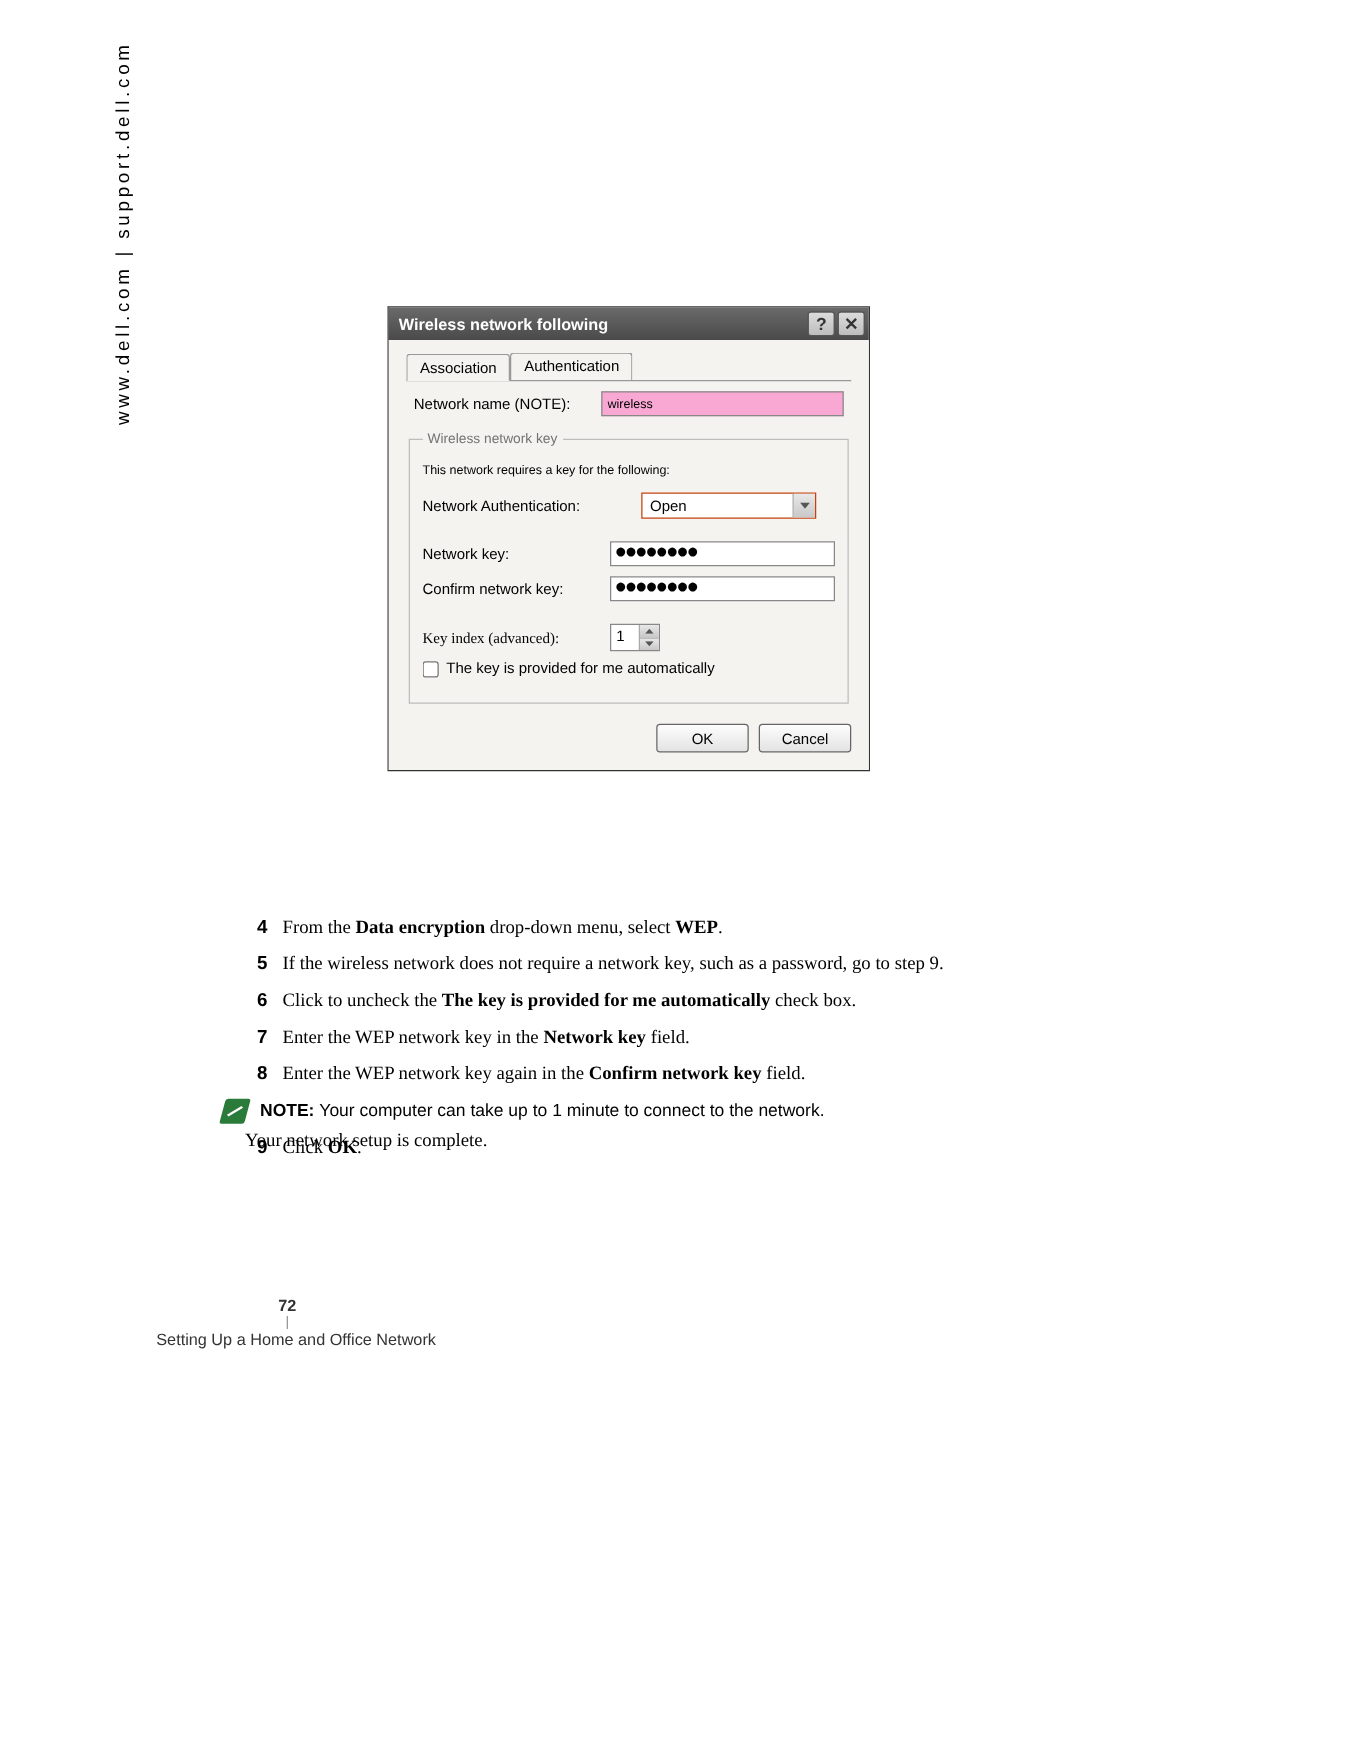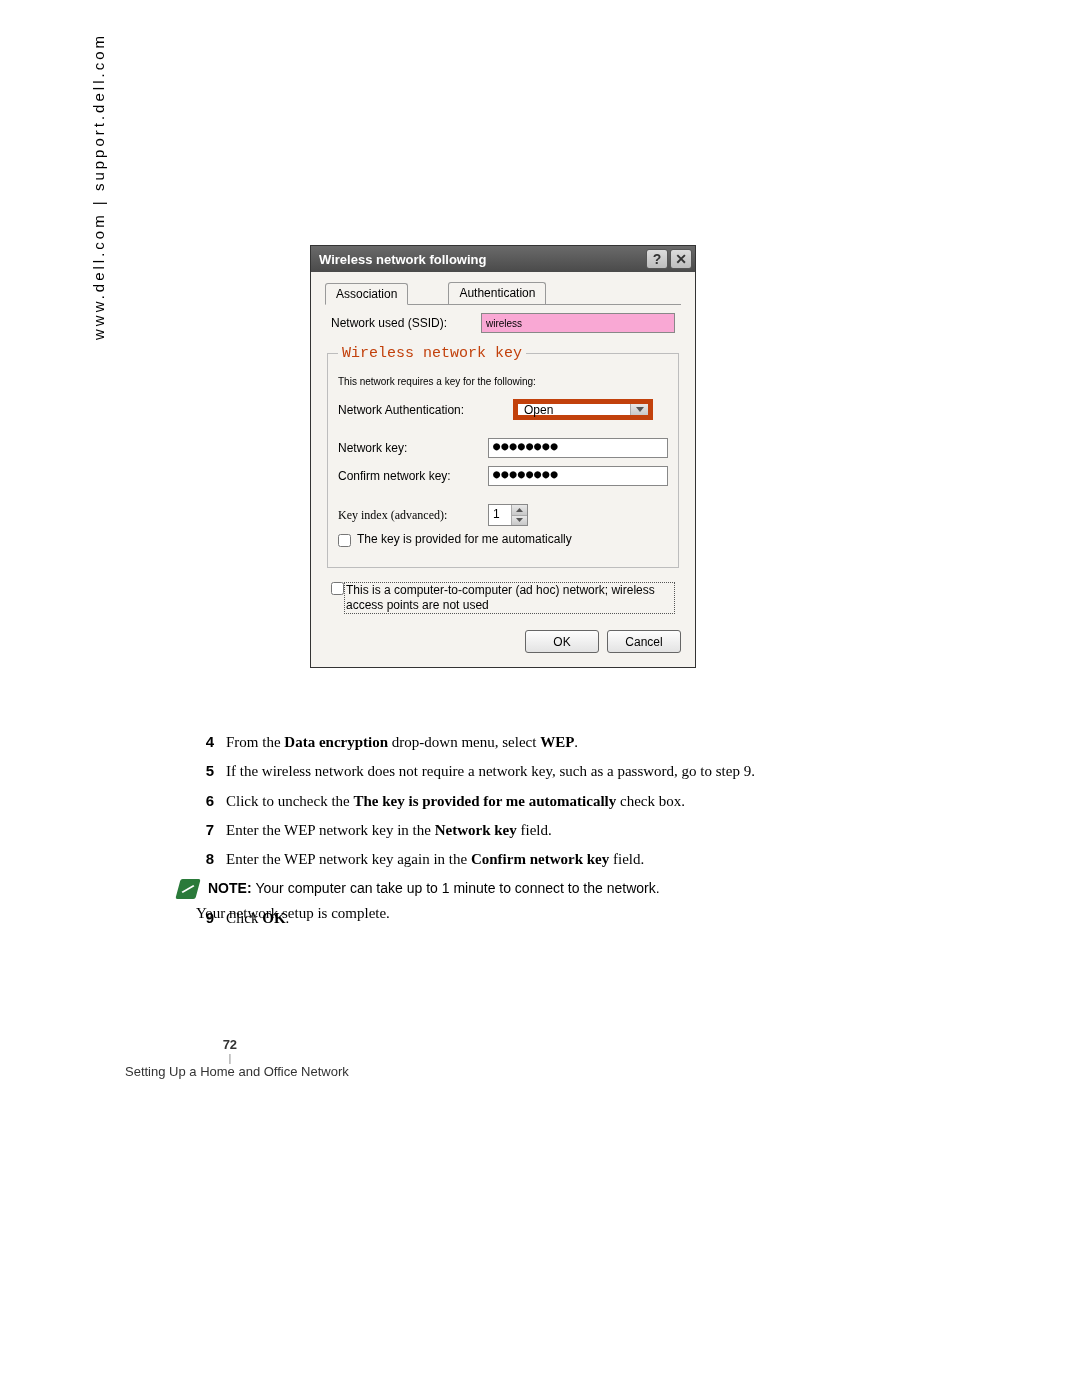--- a/index.html
+++ b/index.html
@@ -67,21 +67,20 @@
   .dialog-body {
     background: #f5f3ef;
     padding: 10px 14px 14px 14px;
   }
 
   
   .tabs {
     display: flex;
     border-bottom: 1px solid #999;
     margin-bottom: 6px;
-    gap: 40px;
   }
   .tab {
     padding: 3px 10px;
     border: 1px solid #999;
     border-bottom: none;
     border-top-left-radius: 3px;
     border-top-right-radius: 3px;
     background: #f5f3ef;
     font-size: 12px;
     margin-right: 0;
@@ -117,33 +116,32 @@
 
   
   fieldset.groupbox {
     border: 1px solid #bdbdbd;
     margin: 12px 2px 4px 2px;
     padding: 10px 10px 14px 10px;
     position: relative;
   }
   fieldset.groupbox legend {
     padding: 0 4px;
-    font-size: 15px;
-    color: #c2410c;
-    font-family: Liberation Mono, monospace;
+    font-size: 11px;
+    color: #737373;
   }
   .hint {
     margin: 4px 0 12px 0;
     font-size: 10px;
   }
 
   .select-wrap {
     display: flex;
     align-items: center;
-    border: 5px solid #c2410c;
+    border: 1px solid #c2410c;
     background: #fff;
     height: 21px;
     width: 140px;
   }
   .select-wrap .sel-val {
     flex: 1;
     padding: 0 6px;
   }
   .select-wrap .sel-btn {
     width: 18px;
@@ -327,21 +325,21 @@
       </div>
   </div>
   <div class="dialog-body">
 
     <div class="tabs">
       <div class="tab active">Association</div>
       <div class="tab">Authentication</div>
     </div>
 
     <div class="form-row">
-      <label class="l1">Network used (SSID):</label>
+      <label class="l1">Network name (NOTE):</label>
       <input class="text-input" value="wireless" style="">
     </div>
 
     <fieldset class="groupbox">
       <legend>Wireless network key</legend>
       <div class="hint">This network requires a key for the following:</div>
 
       <div class="form-row" style="padding:0;">
         <label class="l2">Network Authentication:</label>
         <div class="select-wrap">
@@ -383,24 +381,20 @@
           </div>
         </div>
       </div>
 
       <div class="cb-row">
         <input type="checkbox" style="">
         <span>The key is provided for me automatically</span>
       </div>
     </fieldset>
 
-    <div class="adhoc-row">
-      <input type="checkbox" style="">
-      <span class="dotted-focus">This is a computer-to-computer (ad hoc) network; wireless access points are not used</span>
-    </div>
 
     <div class="btn-row">
       <div class="btn">OK</div>
       <div class="btn">Cancel</div>
     </div>
 
   </div>
 </div>
 
 <div class="steps">

